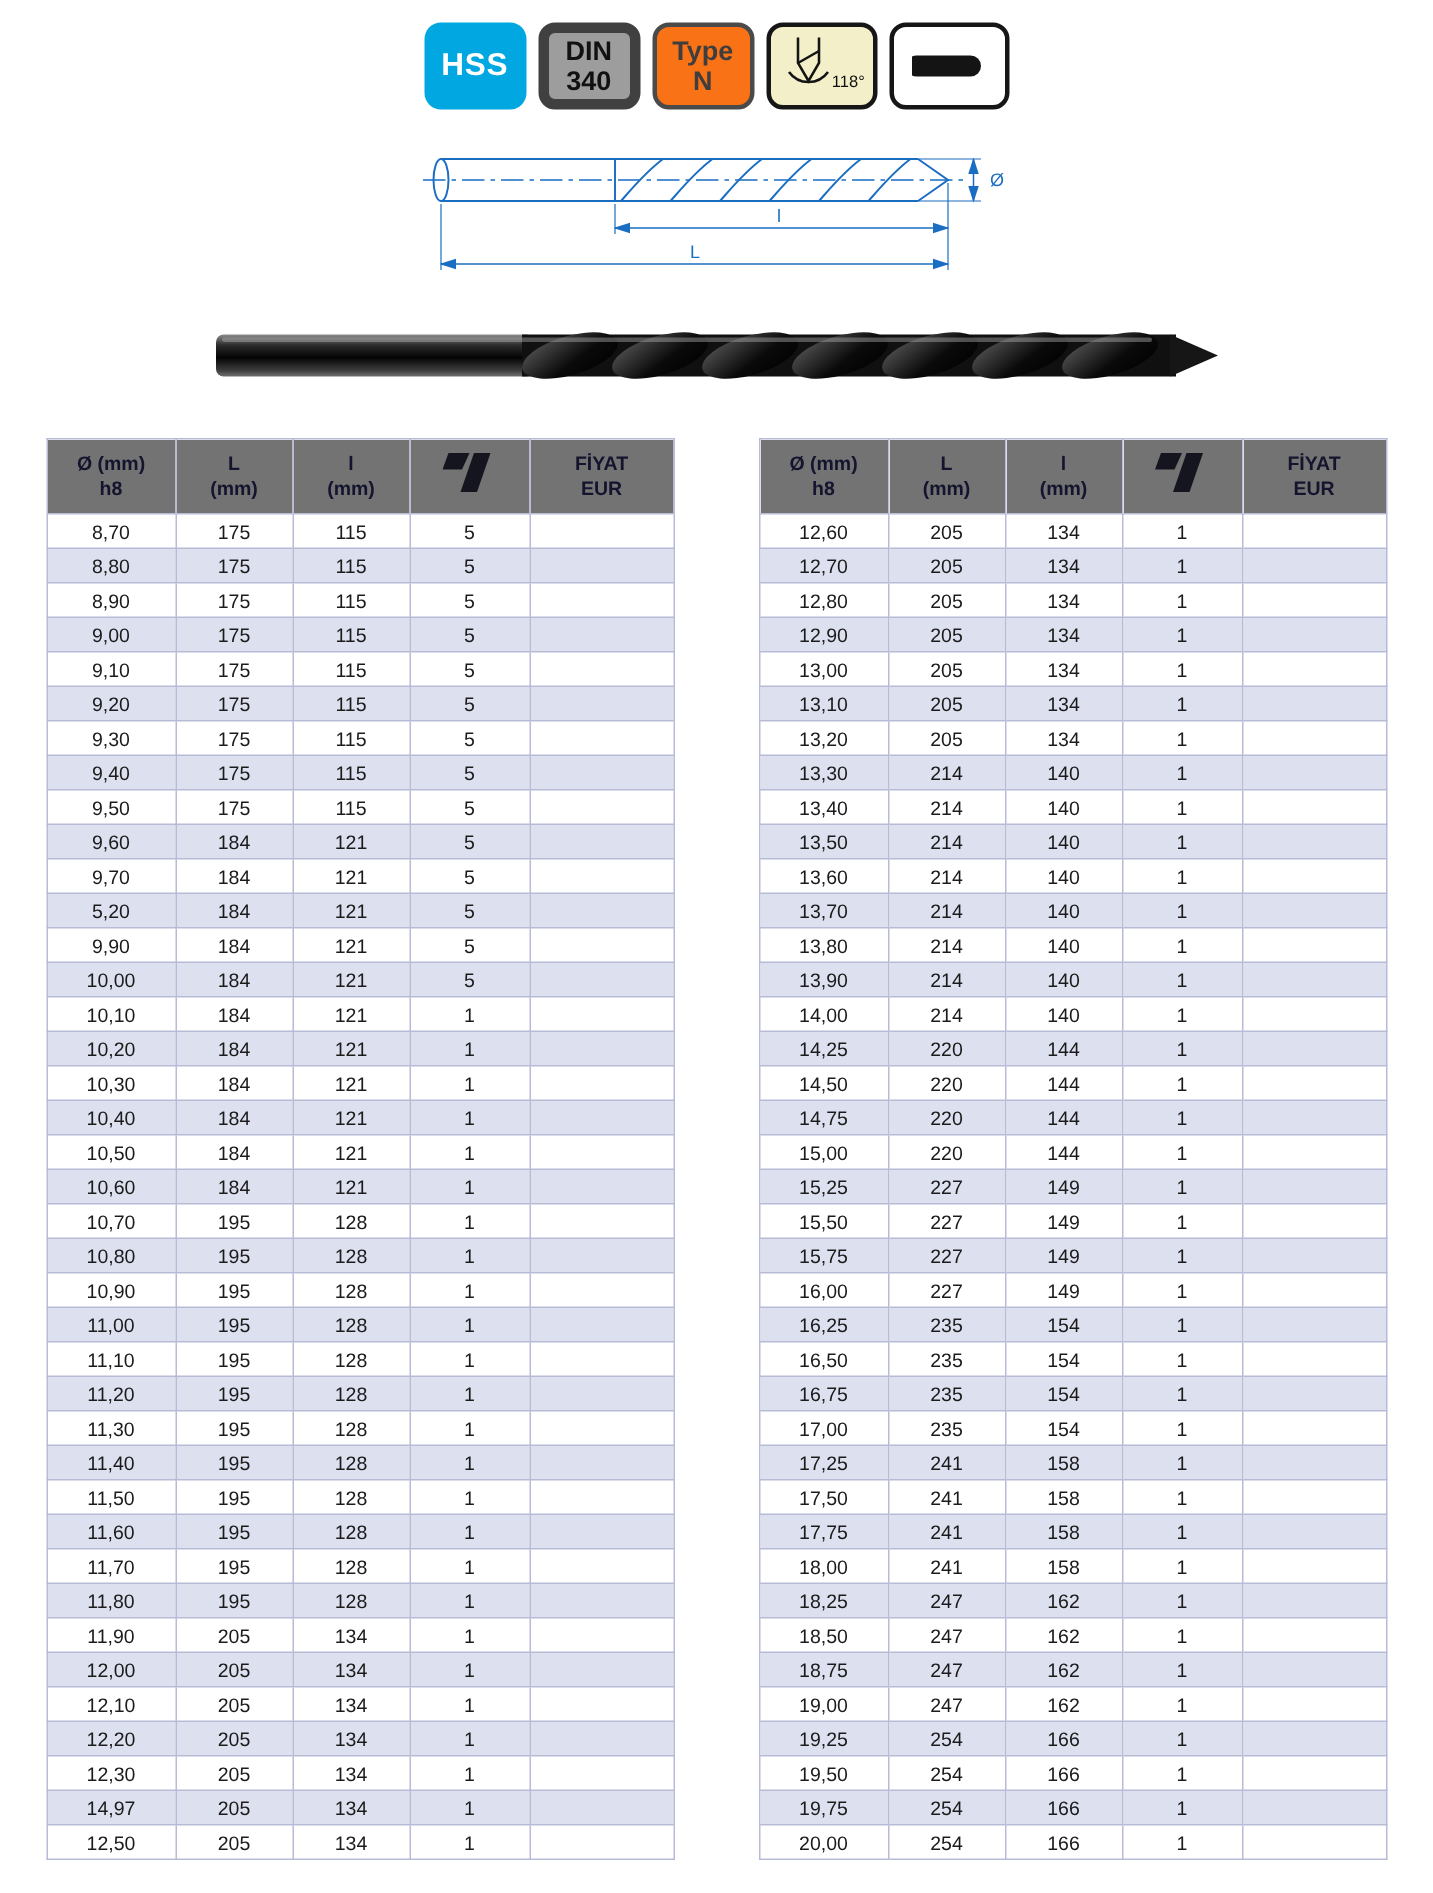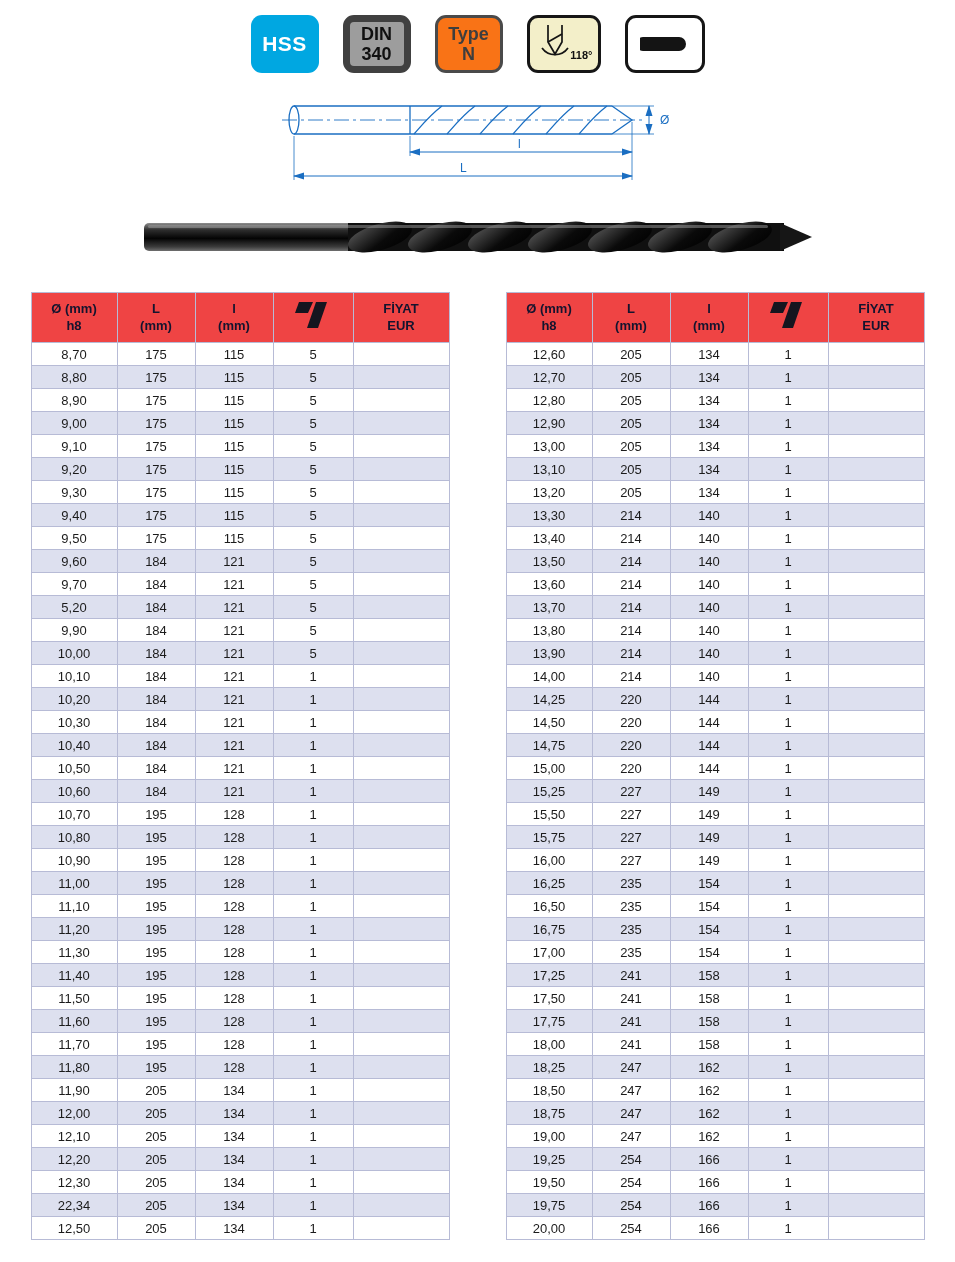--- a/index.html
+++ b/index.html
@@ -1,40 +1,40 @@
 <!DOCTYPE html>
 <html><head>
 <meta charset="utf-8">
 <style>
   *{box-sizing:border-box;margin:0;padding:0}
   html,body{width:955px;height:1262px;background:#fff;overflow:hidden;
     font-family:"Liberation Sans",sans-serif;}
   .page{width:955px;height:1262px;position:relative}
 
   
-  .badges{display:flex;justify-content:center;align-items:center;gap:24px;padding-top:10px;height:78px}
+  .badges{display:flex;justify-content:center;align-items:center;gap:8px;padding-top:10px;height:78px}
   .badge{width:68px;height:58px;border-radius:11px;display:flex;flex-direction:column;
     justify-content:center;align-items:center;font-weight:bold;position:relative}
   .badge-hss{background:#00a7e1;color:#fff;font-size:21px;letter-spacing:.5px}
   .badge-din{background:#9d9d9d;border:7px solid #404040;color:#111;font-size:18px;line-height:1.12}
   .badge-type{background:#f97316;border:3px solid #4a4a4a;color:#3e3e3e;font-size:18px;line-height:1.12}
   .badge-angle{background:#f3efc9;border:3px solid #161616;width:74px}
   .badge-angle svg{position:absolute;left:7px;top:5px}
-  .angle-text{position:absolute;right:5px;bottom:9px;font-size:11px;font-weight:bold;color:#111}
+  .angle-text{position:absolute;right:5px;bottom:9px;font-size:11px;font-weight:normal;color:#111}
   .badge-shank{background:#ffffff;border:3px solid #161616;width:80px}
 
   
   .diagram-wrap{display:flex;justify-content:center;margin-top:16px;height:106px}
   .photo-wrap{display:flex;justify-content:center;margin-top:14px;height:50px}
 
   
   .tables{display:flex;justify-content:center;gap:56px;margin-top:28px}
   table{border-collapse:collapse;table-layout:fixed;width:418px}
   th,td{border:1px solid #b7bbd6;text-align:center;overflow:hidden}
-  thead th{background:#ef4444;color:#14142e;font-size:13px;font-weight:bold;
+  thead th{background:#737373;color:#14142e;font-size:13px;font-weight:bold;
     height:50px;line-height:1.3;vertical-align:middle}
   tbody td{font-size:13px;height:23px;color:#1b1b1b;vertical-align:middle}
   tbody tr:nth-child(even){background:#dde0ef}
   .c-dia{width:86px}.c-L{width:78px}.c-l{width:78px}.c-pack{width:80px}.c-price{width:96px}
   .shank-pict{width:50px;height:18px}
 </style>
 </head>
 <body>
 
 <div class="page">
@@ -441,21 +441,21 @@
             <td></td>
           </tr>
           <tr>
             <td>12,30</td>
             <td>205</td>
             <td>134</td>
             <td>1</td>
             <td></td>
           </tr>
           <tr>
-            <td>22,34</td>
+            <td>14,97</td>
             <td>205</td>
             <td>134</td>
             <td>1</td>
             <td></td>
           </tr>
           <tr>
             <td>12,50</td>
             <td>205</td>
             <td>134</td>
             <td>1</td>

